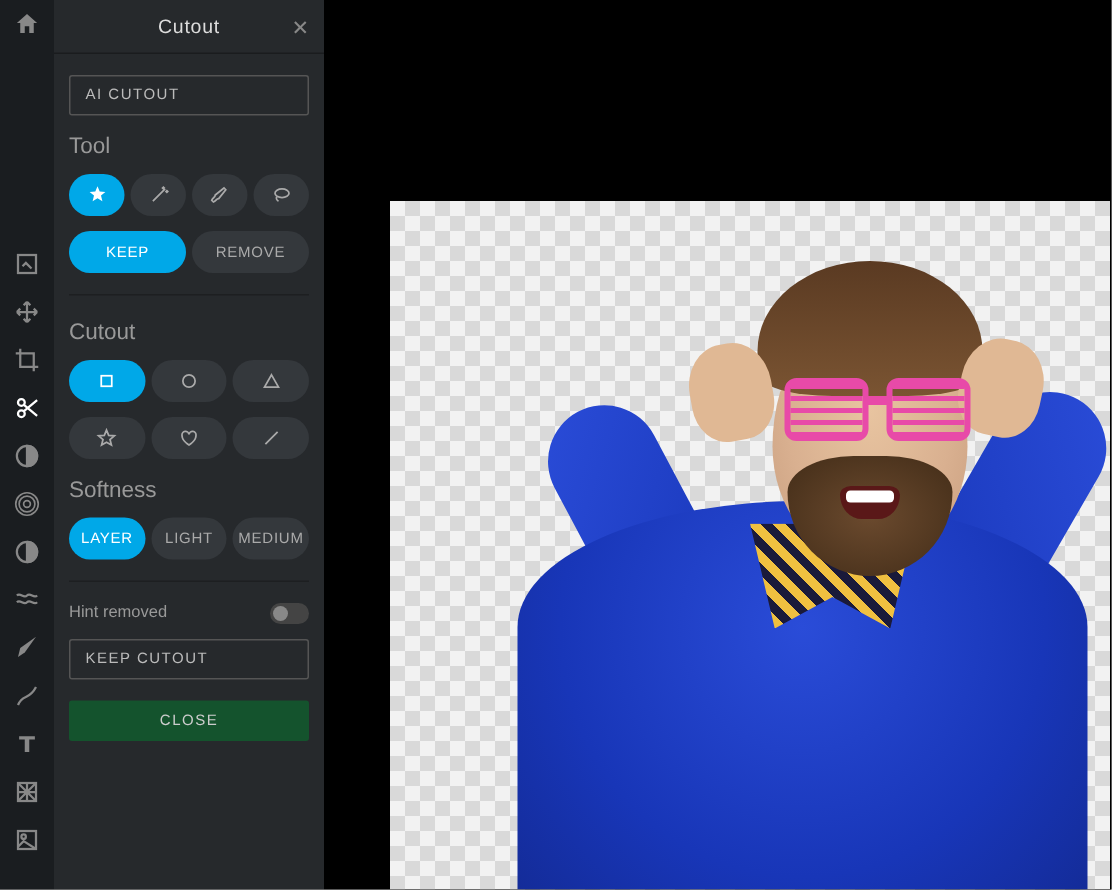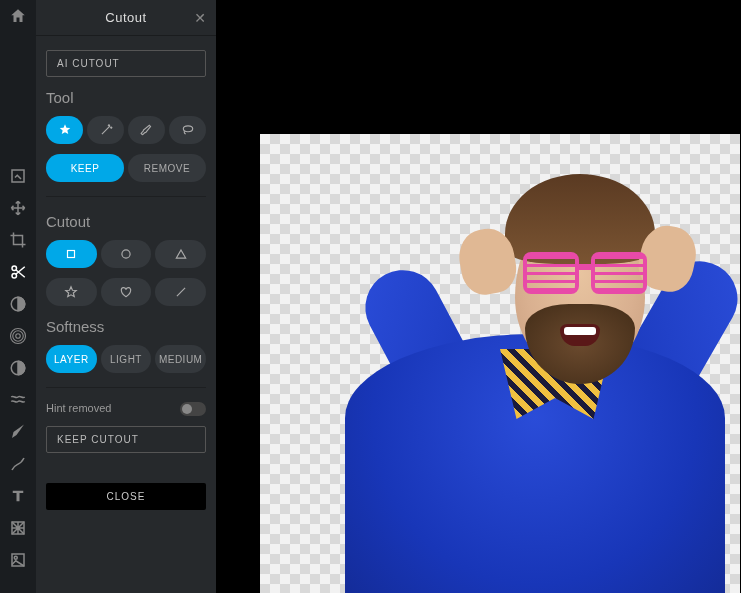--- a/index.html
+++ b/index.html
@@ -90,22 +90,22 @@
   background: #34383c;
   color: #ccc;
   font-size: 10px;
   letter-spacing: 1px;
   padding: 8px 0;
   text-align: center;
   cursor: pointer;
   border-radius: 2px;
 }
 .btn-close {
-  background: #000000;
-  margin-top: 20px;
+  background: #14532d;
+  margin-top: 4px;
 }
 
 .canvas-area {
   flex: 1;
   background: #000;
   position: relative;
 }
 .canvas {
   position: absolute;
   left: 44px; top: 134px;

